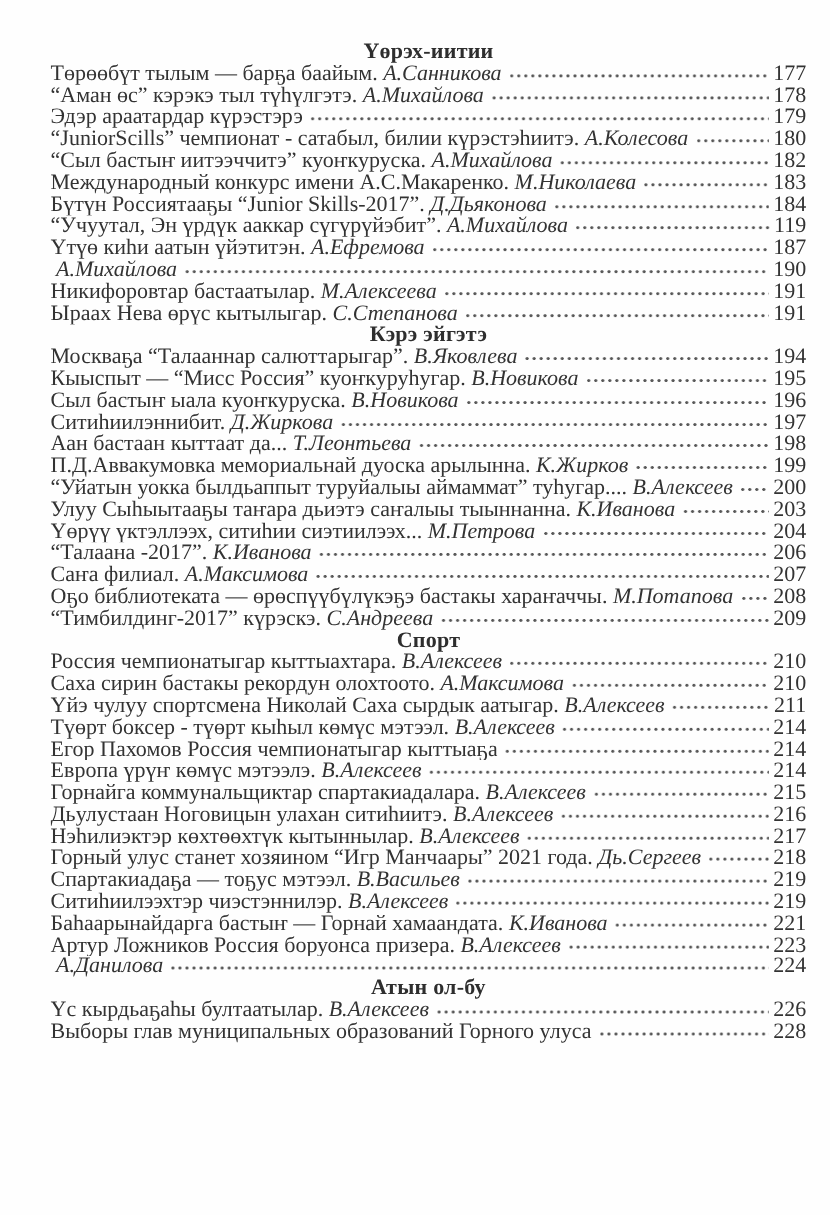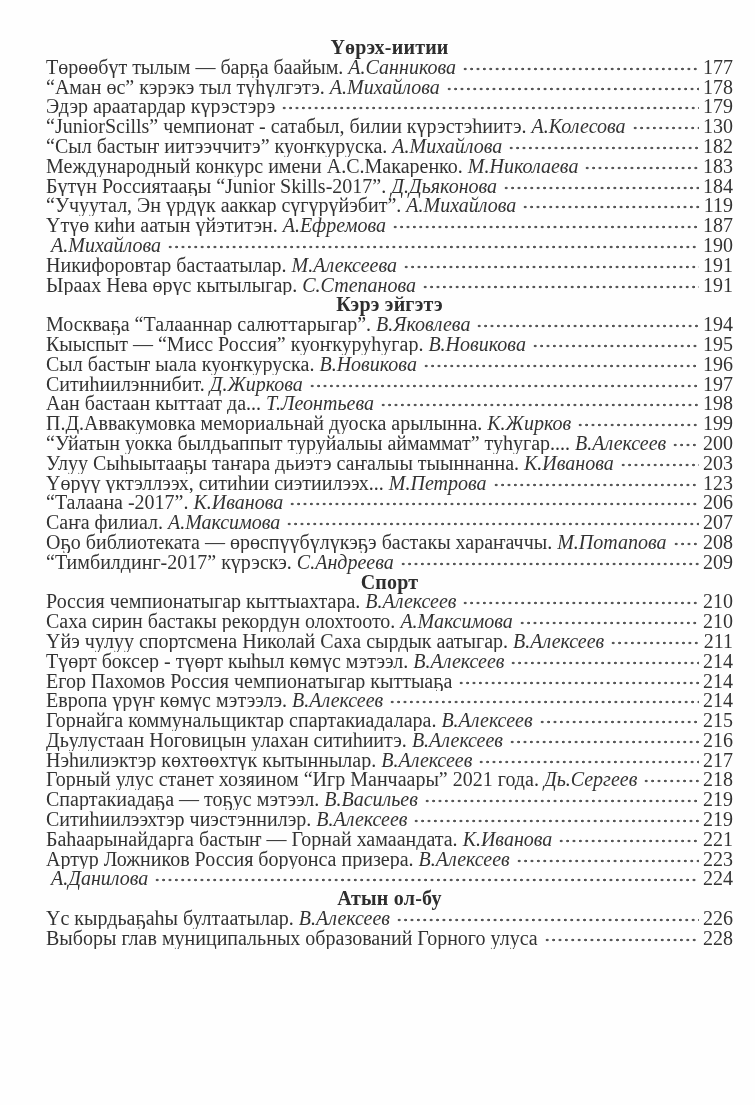--- a/index.html
+++ b/index.html
@@ -64,21 +64,21 @@
       </div>
       <div class="row">
         <span class="title">Эдэр араатардар күрэстэрэ</span>
         <div class="leader"></div>
         <span class="pagenum">179</span>
       </div>
       <div class="row">
         <span class="title">“JuniorScills” чемпионат - сатабыл, билии күрэстэһиитэ.</span>
         <span class="author">А.Колесова</span>
         <div class="leader"></div>
-        <span class="pagenum">130</span>
+        <span class="pagenum">180</span>
       </div>
       <div class="row">
         <span class="title">“Сыл бастыҥ иитээччитэ” куоҥкуруска.</span>
         <span class="author">А.Михайлова</span>
         <div class="leader"></div>
         <span class="pagenum">182</span>
       </div>
       <div class="row">
         <span class="title">Международный конкурс имени А.С.Макаренко.</span>
         <span class="author">М.Николаева</span>
@@ -166,21 +166,21 @@
       <div class="row">
         <span class="title">Улуу Сыһыытааҕы таҥара дьиэтэ саҥалыы тыыннанна.</span>
         <span class="author">К.Иванова</span>
         <div class="leader"></div>
         <span class="pagenum">203</span>
       </div>
       <div class="row">
         <span class="title">Үөрүү үктэллээх, ситиһии сиэтиилээх...</span>
         <span class="author">М.Петрова</span>
         <div class="leader"></div>
-        <span class="pagenum">123</span>
+        <span class="pagenum">204</span>
       </div>
       <div class="row">
         <span class="title">“Талаана -2017”.</span>
         <span class="author">К.Иванова</span>
         <div class="leader"></div>
         <span class="pagenum">206</span>
       </div>
       <div class="row">
         <span class="title">Саҥа  филиал.</span>
         <span class="author">А.Максимова</span>

